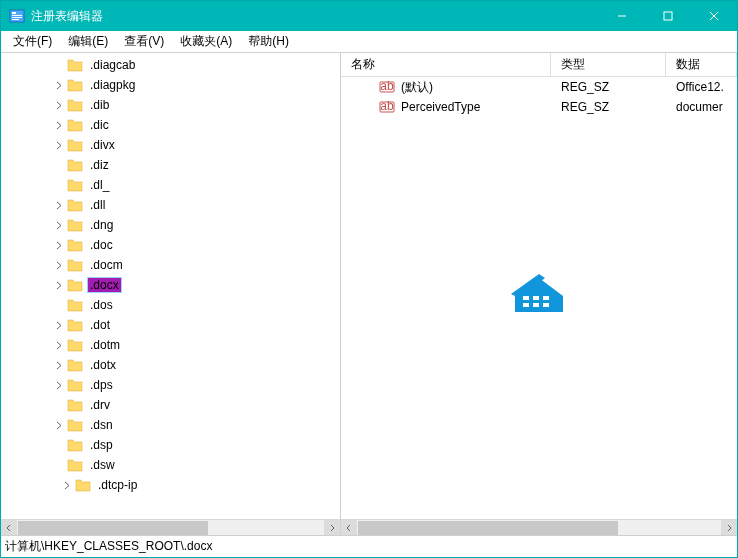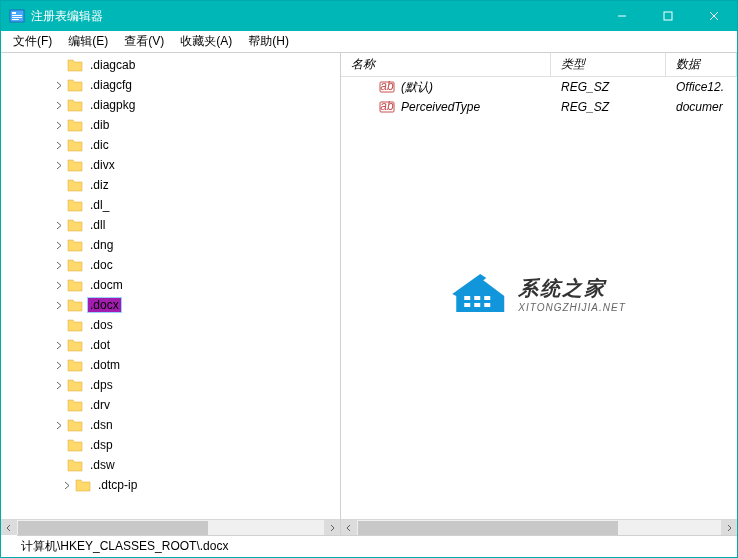--- a/index.html
+++ b/index.html
@@ -14,37 +14,37 @@
 .menubar .mitem { padding: 2px 8px; cursor: default; }
 .content { display: flex; height: 482px; }
 .tree-pane { width: 340px; border-right: 1px solid #d0d0d0; overflow: hidden; position: relative; }
 .tree-inner { overflow: hidden; height: 466px; padding-top: 2px; }
 .tree-row { display: flex; align-items: center; height: 20px; white-space: nowrap; }
 .tree-row .indent { display: inline-block; }
 .tree-row .expander { width: 12px; height: 12px; display: inline-flex; align-items: center; justify-content: center; margin-right: 2px; }
 .tree-row .folder-icon { width: 16px; height: 14px; margin-right: 4px; }
 .tree-row .label { padding: 1px 3px; }
 .tree-row.selected .label { background: #a21caf; border: 1px solid #99d1ff; padding: 0 2px; }
-.list-pane { flex: 1; position: relative; overflow: hidden; font-style: italic; }
+.list-pane { flex: 1; position: relative; overflow: hidden; }
 .list-header { display: flex; height: 24px; border-bottom: 1px solid #e0e0e0; align-items: center; }
 .list-header .col { padding: 4px 10px; border-right: 1px solid #e0e0e0; }
 .list-header .col.name { width: 210px; }
 .list-header .col.type { width: 115px; }
 .list-header .col.data { flex: 1; }
 .list-body { }
 .list-row { display: flex; height: 20px; align-items: center; }
 .list-row .cell { padding: 2px 10px; overflow: hidden; white-space: nowrap; }
 .list-row .cell.name { width: 210px; display: flex; align-items: center; }
 .list-row .cell.type { width: 115px; }
 .list-row .cell.data { flex: 1; }
 .string-icon { width: 16px; height: 16px; margin-right: 6px; flex-shrink: 0; margin-left: 28px; }
 .hscroll { height: 16px; background: #f0f0f0; border-top: 1px solid #d8d8d8; display: flex; align-items: center; position: absolute; bottom: 0; left: 0; right: 0; }
 .hscroll .arrow { width: 16px; height: 16px; background: #dcdcdc; display: flex; align-items: center; justify-content: center; }
 .hscroll .thumb { height: 14px; background: #c8c8c8; margin: 0 1px; }
-.statusbar { height: 22px; border-top: 1px solid #d0d0d0; display: flex; align-items: center; padding-left: 4px; font-size: 12px; margin-left: 16px; }
+.statusbar { height: 22px; border-top: 1px solid #d0d0d0; display: flex; align-items: center; padding-left: 4px; font-size: 12px; }
 .watermark { position: absolute; left: 50%; top: 50%; transform: translate(-50%, -50%); display: flex; align-items: center; pointer-events: none; }
 .watermark .wm-text { margin-left: 10px; }
 .watermark .wm-title { font-size: 20px; font-weight: bold; color: #333; letter-spacing: 2px; }
 .watermark .wm-sub { font-size: 10px; color: #666; letter-spacing: 1px; }
 </style>
 </head>
 <body>
 
 <div class="titlebar">
   <span class="app-icon">
@@ -99,32 +99,20 @@
         <div class="tree-row">
           <span class="indent" style="width:52px; position:relative;"></span>
           <span class="expander">
             <svg width="9" height="9">
               <path d="M2 1 L6 4.5 L2 8" fill="none" stroke="#646464" stroke-width="1"></path>
             </svg>
           </span>
           <span class="folder-icon"><svg viewBox="0 0 16 14">
               <path d="M1 2 L6 2 L7 4 L15 4 L15 13 L1 13 Z" fill="#ffd96b" stroke="#d9a830" stroke-width="0.5"></path>
             </svg></span>
-          <span class="label">.diagcfg</span>
-        </div>
-        <div class="tree-row">
-          <span class="indent" style="width:52px; position:relative;"></span>
-          <span class="expander">
-            <svg width="9" height="9">
-              <path d="M2 1 L6 4.5 L2 8" fill="none" stroke="#646464" stroke-width="1"></path>
-            </svg>
-          </span>
-          <span class="folder-icon"><svg viewBox="0 0 16 14">
-              <path d="M1 2 L6 2 L7 4 L15 4 L15 13 L1 13 Z" fill="#ffd96b" stroke="#d9a830" stroke-width="0.5"></path>
-            </svg></span>
           <span class="label">.diagpkg</span>
         </div>
         <div class="tree-row">
           <span class="indent" style="width:52px; position:relative;"></span>
           <span class="expander">
             <svg width="9" height="9">
               <path d="M2 1 L6 4.5 L2 8" fill="none" stroke="#646464" stroke-width="1"></path>
             </svg>
           </span>
           <span class="folder-icon"><svg viewBox="0 0 16 14">
@@ -256,20 +244,32 @@
           <span class="indent" style="width:52px; position:relative;"></span>
           <span class="expander">
             <svg width="9" height="9">
               <path d="M2 1 L6 4.5 L2 8" fill="none" stroke="#646464" stroke-width="1"></path>
             </svg>
           </span>
           <span class="folder-icon"><svg viewBox="0 0 16 14">
               <path d="M1 2 L6 2 L7 4 L15 4 L15 13 L1 13 Z" fill="#ffd96b" stroke="#d9a830" stroke-width="0.5"></path>
             </svg></span>
           <span class="label">.dotm</span>
+        </div>
+        <div class="tree-row">
+          <span class="indent" style="width:52px; position:relative;"></span>
+          <span class="expander">
+            <svg width="9" height="9">
+              <path d="M2 1 L6 4.5 L2 8" fill="none" stroke="#646464" stroke-width="1"></path>
+            </svg>
+          </span>
+          <span class="folder-icon"><svg viewBox="0 0 16 14">
+              <path d="M1 2 L6 2 L7 4 L15 4 L15 13 L1 13 Z" fill="#ffd96b" stroke="#d9a830" stroke-width="0.5"></path>
+            </svg></span>
+          <span class="label">.dotx</span>
         </div>
         <div class="tree-row">
           <span class="indent" style="width:52px; position:relative;"></span>
           <span class="expander">
             <svg width="9" height="9">
               <path d="M2 1 L6 4.5 L2 8" fill="none" stroke="#646464" stroke-width="1"></path>
             </svg>
           </span>
           <span class="folder-icon"><svg viewBox="0 0 16 14">
               <path d="M1 2 L6 2 L7 4 L15 4 L15 13 L1 13 Z" fill="#ffd96b" stroke="#d9a830" stroke-width="0.5"></path>
@@ -376,24 +376,20 @@
       <svg width="56" height="44" viewBox="0 0 56 44">
         <path d="M4 24 L28 6 L52 24 L52 40 L4 40 Z" fill="#1296db"></path>
         <path d="M0 22 L28 2 L34 6 L8 26 Z" fill="#1296db"></path>
         <rect x="12" y="24" width="6" height="4" fill="#fff"></rect>
         <rect x="22" y="24" width="6" height="4" fill="#fff"></rect>
         <rect x="32" y="24" width="6" height="4" fill="#fff"></rect>
         <rect x="12" y="31" width="6" height="4" fill="#fff"></rect>
         <rect x="22" y="31" width="6" height="4" fill="#fff"></rect>
         <rect x="32" y="31" width="6" height="4" fill="#fff"></rect>
       </svg>
-      <div class="wm-text">
-        <div class="wm-title">系统之家</div>
-        <div class="wm-sub">XITONGZHIJIA.NET</div>
-      </div>
     </div>
 
     <div class="hscroll">
       <div class="arrow">
           <svg width="8" height="8">
             <path d="M5 1 L2 4 L5 7" fill="none" stroke="#606060"></path>
           </svg>
         </div>
       <div class="thumb" style="width:260px"></div>
       <div style="flex:1"></div>

